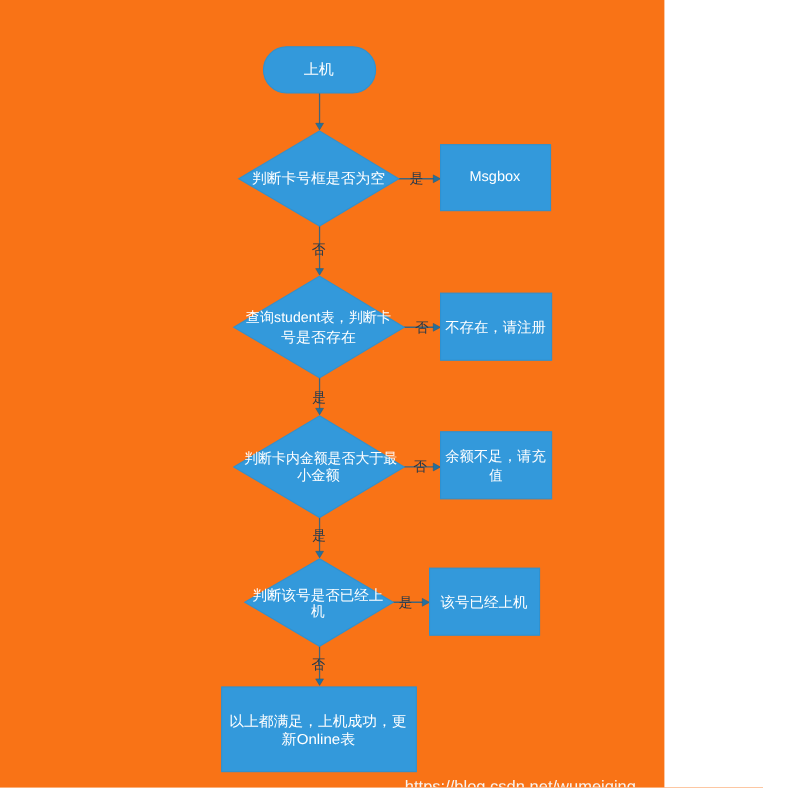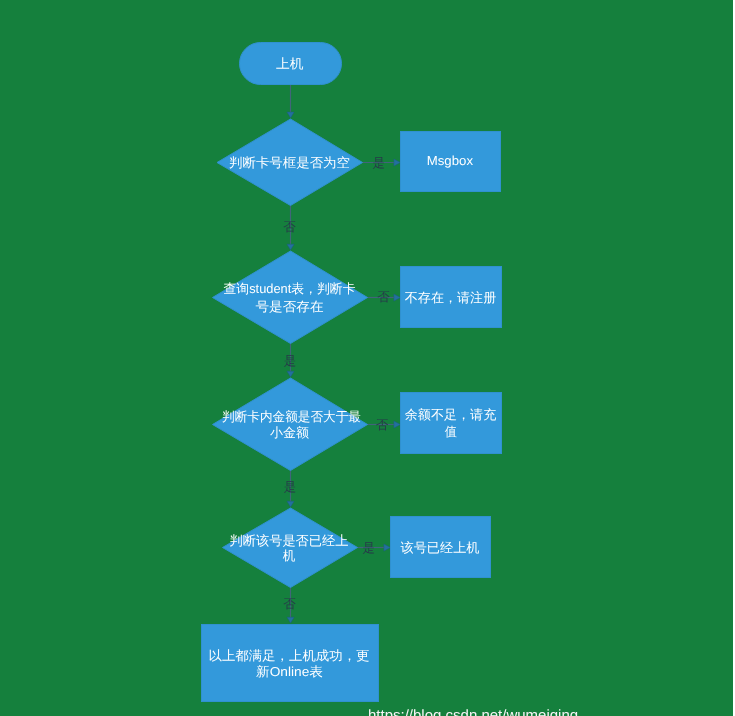--- a/index.html
+++ b/index.html
@@ -1,20 +1,20 @@
 <!DOCTYPE html>
 <html><head>
 <meta charset="utf-8">
 <title>Flowchart</title>
 <style>
   html,body{margin:0;padding:0;}
   body{width:735px;height:716px;background:#ffffff;
        font-family:"Liberation Sans",sans-serif;overflow:hidden;
        -webkit-font-smoothing:antialiased;text-rendering:geometricPrecision;}
-  #canvas{position:relative;width:733px;height:716px;background:#15803d;text-decoration:underline;}
+  #canvas{position:relative;width:604px;height:716px;background:#f97316;text-decoration:underline;}
   svg.flow{position:absolute;left:0;top:0;width:735px;height:716px;display:block;
            shape-rendering:geometricPrecision;}
   svg.flow text{paint-order:stroke fill;}
   .shape{fill:#3399db;stroke:#3091cf;stroke-width:1;}
   .conn{stroke:#41657a;stroke-width:1.15;fill:none;}
   .arrowhead{fill:#23709f;stroke:#1d5d83;stroke-width:0.5;stroke-linejoin:miter;}
   .nodetext{fill:#ffffff;font-family:"Liberation Sans",sans-serif;
             font-size:13px;text-anchor:middle;}
   .edgelabel{fill:#27394a;font-family:"Liberation Sans",sans-serif;
              font-size:12.5px;text-anchor:middle;}

